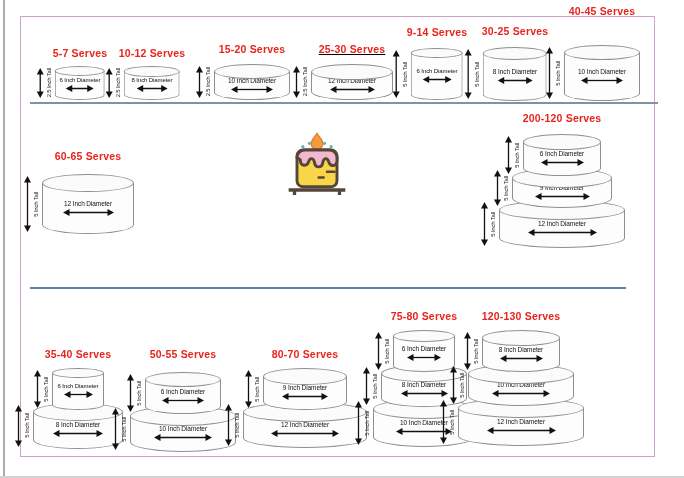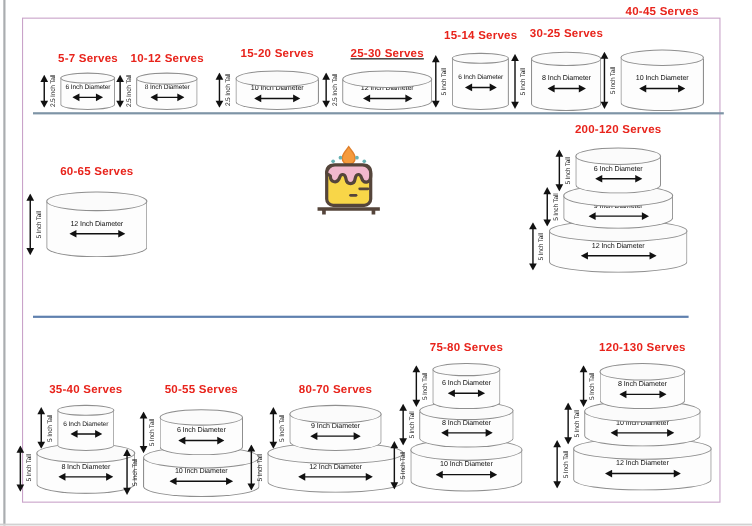--- a/index.html
+++ b/index.html
@@ -120,21 +120,21 @@
         <svg width="45" height="9" viewBox="0 0 45 9">
               <line x1="5" y1="4.5" x2="40" y2="4.5" stroke="#111" stroke-width="1.3"></line>
               <polygon points="0,4.5 6.5,1 6.5,8" fill="#111"></polygon>
               <polygon points="45,4.5 38.5,1 38.5,8" fill="#111"></polygon>
             </svg>
       </div>
       <div class="cyl-top" style="height:16.400000000000002px"></div>
     </div>
       </div>
       <div class="cake" style="left: 437px; bottom: 378px;">
-        <div class="serves" style="margin-bottom:10px">15-14 Serves</div>
+        <div class="serves" style="margin-bottom:10px">9-14 Serves</div>
         <div class="tier" style="width:52px;height:52px;margin-top:0px;z-index:9">
       <div class="vmeasure">
             <svg width="9" height="48" viewBox="0 0 9 48">
               <line x1="4.5" y1="5" x2="4.5" y2="43" stroke="#111" stroke-width="1.3"></line>
               <polygon points="4.5,0 1,6.5 8,6.5" fill="#111"></polygon>
               <polygon points="4.5,48 1,41.5 8,41.5" fill="#111"></polygon>
             </svg>
             <div class="vtext">5 Inch Tall</div>
           </div>
       <div class="cyl-body" style="top:5.2px;border-radius:0 0 26px 26px / 0 0 5.2px 5.2px">
@@ -450,21 +450,21 @@
         <div class="dtext" style="font-size:6.5px">10 Inch Diameter</div>
         <svg width="56" height="9" viewBox="0 0 56 9">
               <line x1="5" y1="4.5" x2="51" y2="4.5" stroke="#111" stroke-width="1.3"></line>
               <polygon points="0,4.5 6.5,1 6.5,8" fill="#111"></polygon>
               <polygon points="56,4.5 49.5,1 49.5,8" fill="#111"></polygon>
             </svg>
       </div>
       <div class="cyl-top" style="height:20px"></div>
     </div>
       </div>
-      <div class="cake" style="left: 584px; top: 310px; justify-content: flex-end;">
+      <div class="cake" style="left: 521px; top: 310px; justify-content: flex-end;">
         <div class="serves" style="margin-bottom:8px">120-130 Serves</div>
         <div class="tier" style="width:78px;height:42px;margin-top:0px;z-index:9">
       <div class="vmeasure">
             <svg width="9" height="38" viewBox="0 0 9 38">
               <line x1="4.5" y1="5" x2="4.5" y2="33" stroke="#111" stroke-width="1.3"></line>
               <polygon points="4.5,0 1,6.5 8,6.5" fill="#111"></polygon>
               <polygon points="4.5,38 1,31.5 8,31.5" fill="#111"></polygon>
             </svg>
             <div class="vtext">5 Inch Tall</div>
           </div>

